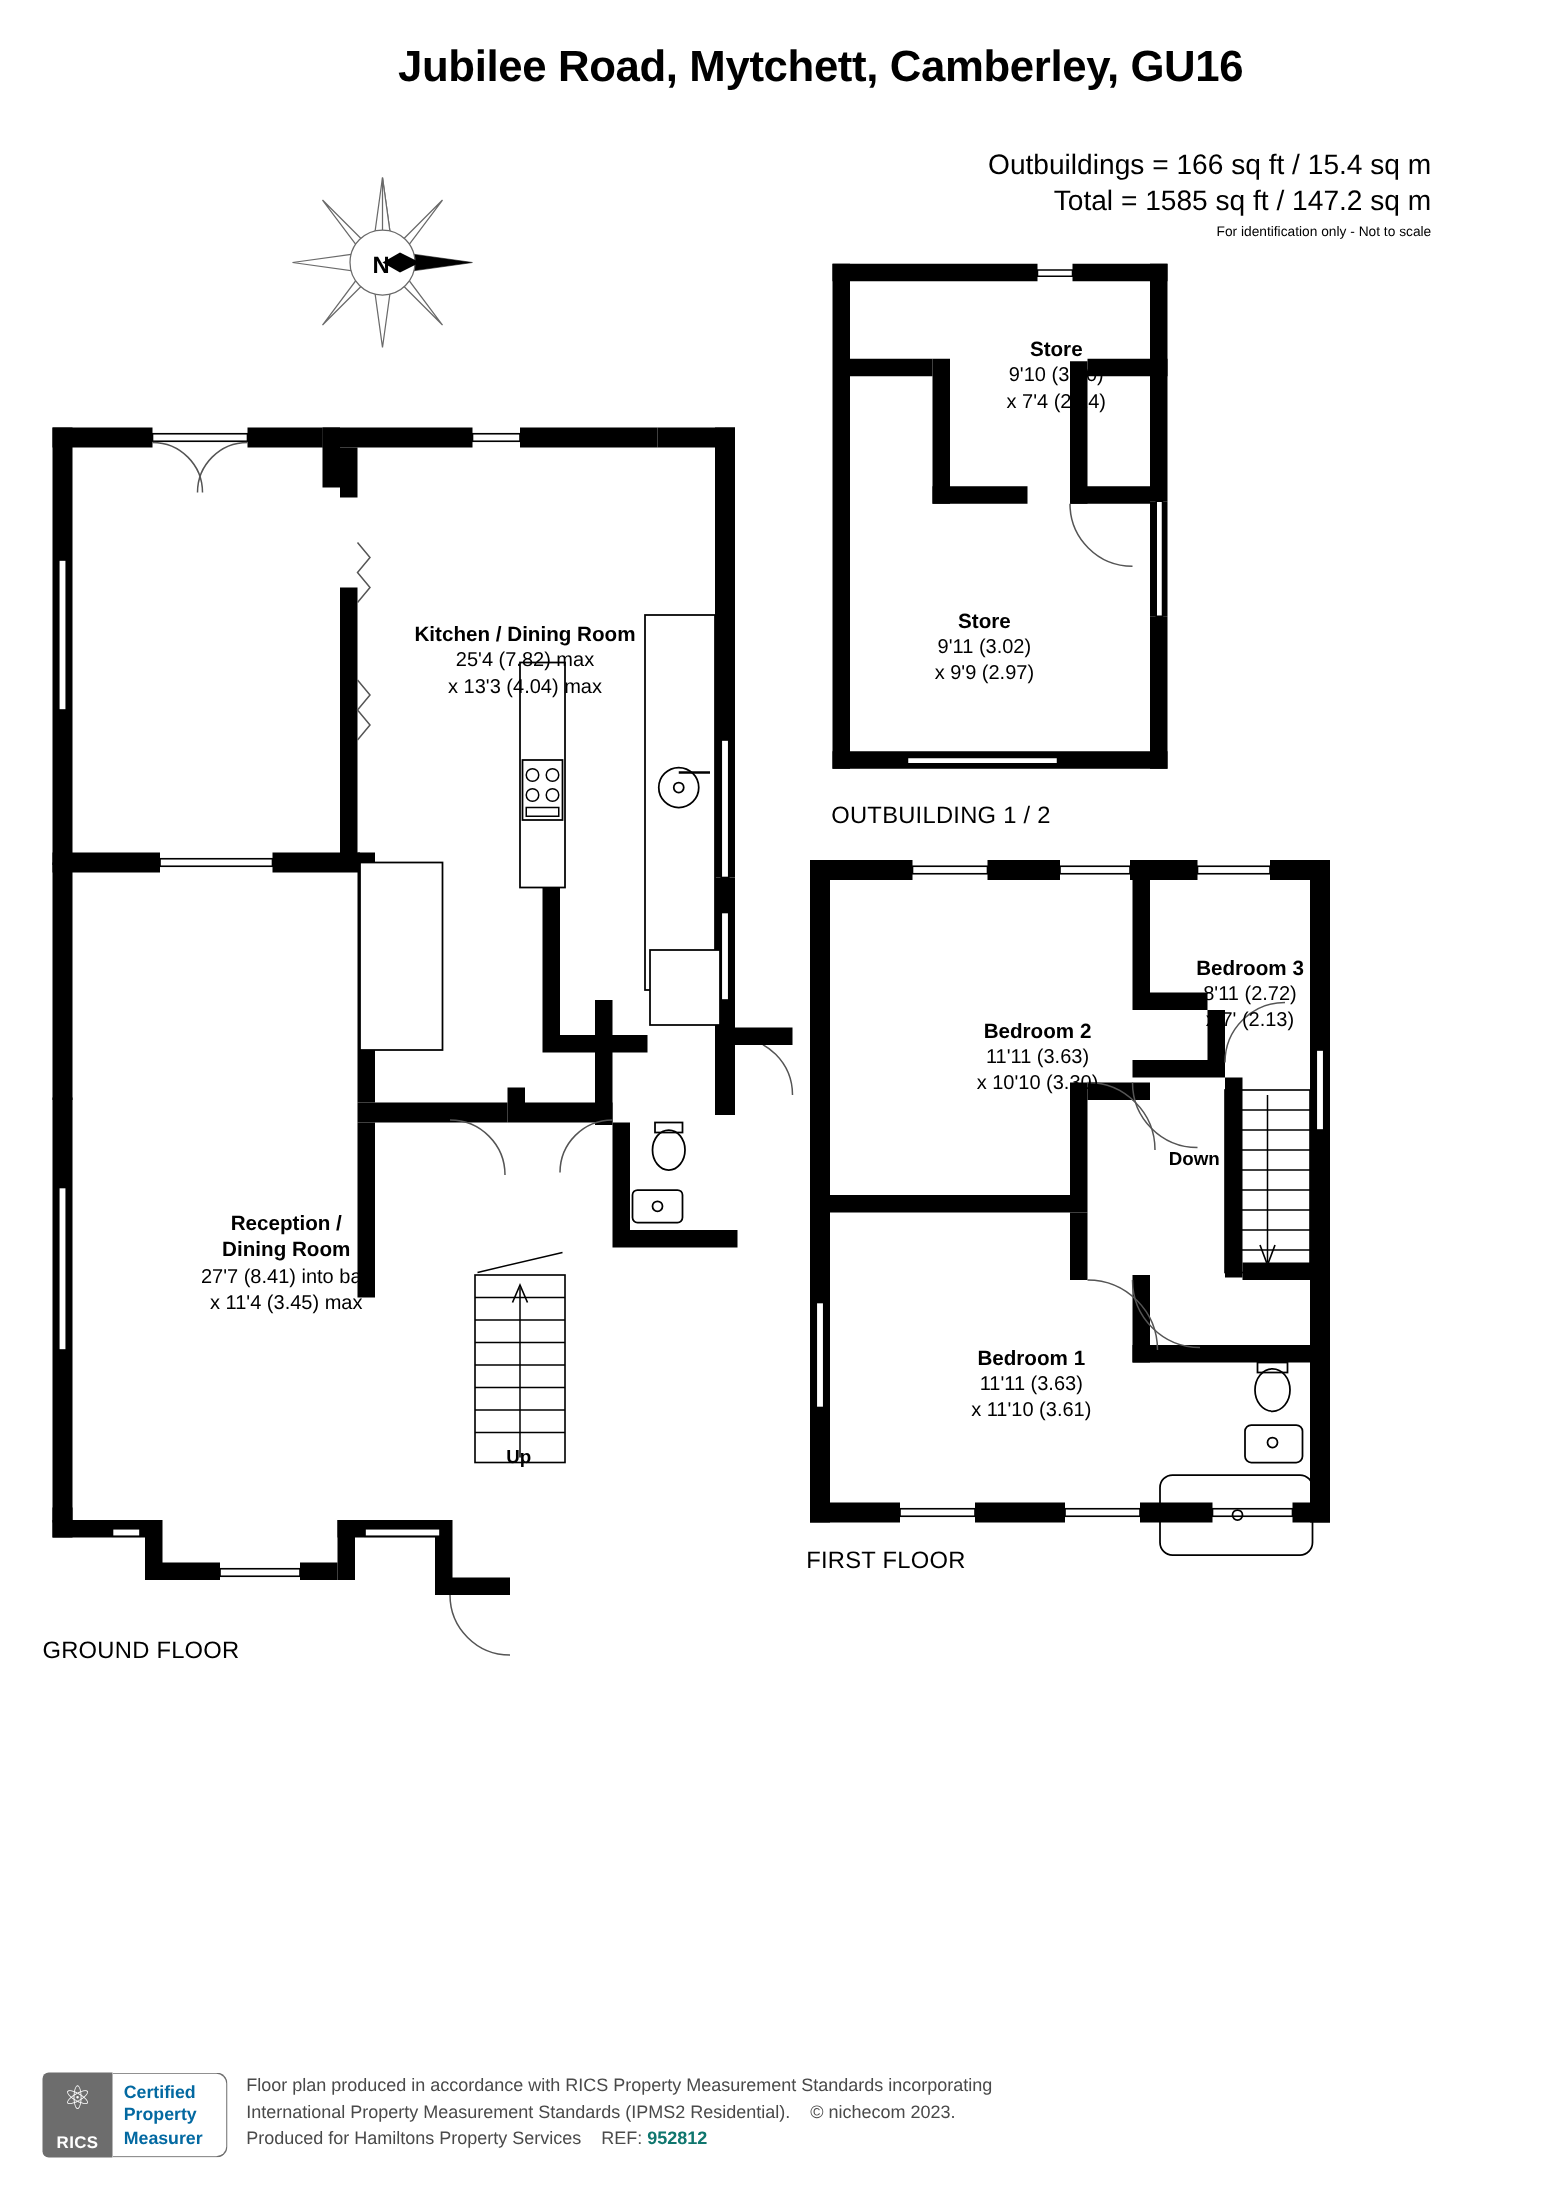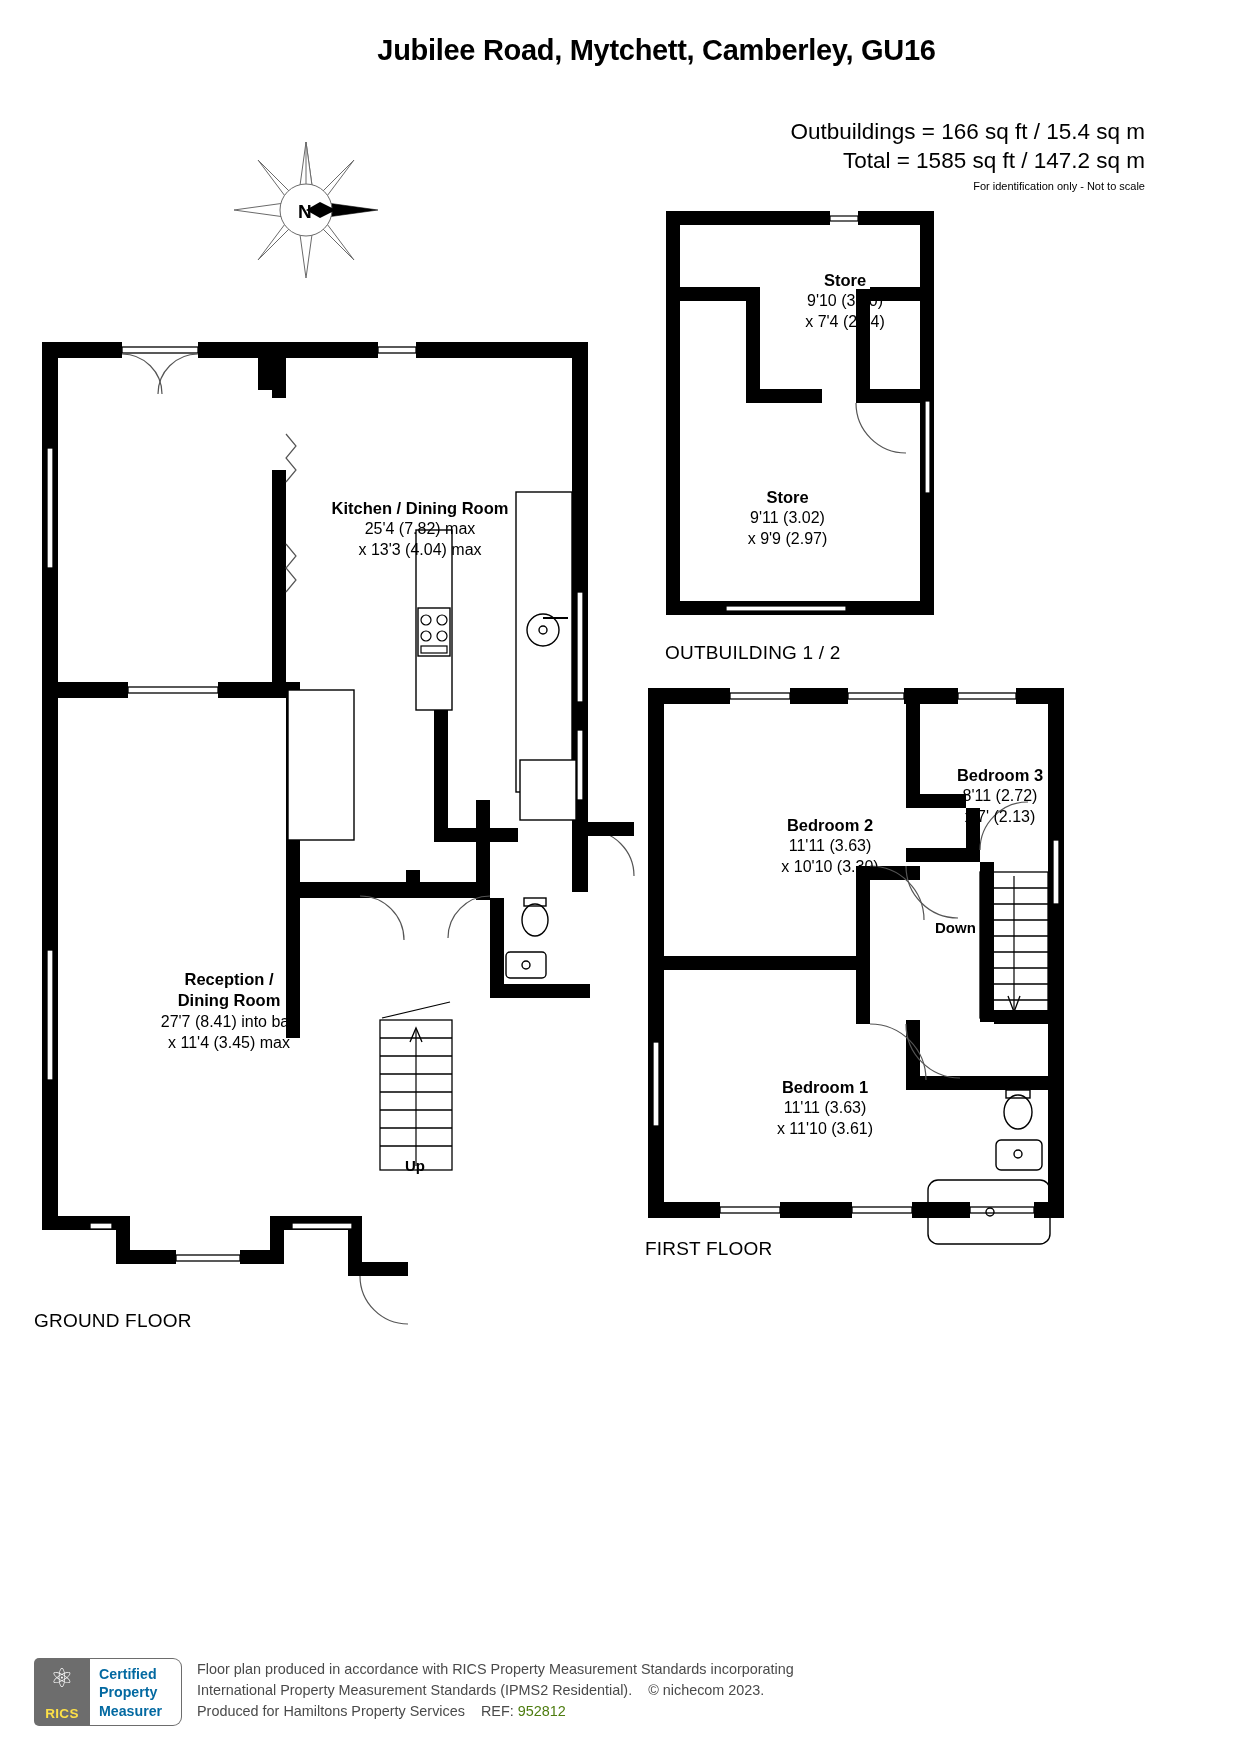--- a/index.html
+++ b/index.html
@@ -7,21 +7,21 @@
   body{
     width:1241px;height:1755px;position:relative;
     font-family:"Liberation Sans",sans-serif;
     color:#000;overflow:hidden;
   }
   .pg{position:absolute;inset:0;}
   .abs{position:absolute;}
   
   #title{
     left:0;right:0;top:34px;text-align:center;
-    font-size:29px;font-weight:bold;letter-spacing:-0.3px;
+    font-size:35px;font-weight:bold;letter-spacing:-0.3px;
     padding-left:72px;box-sizing:border-box;
   }
   .areaLine{
     right:96px;text-align:right;font-size:22.5px;font-weight:400;
     white-space:nowrap;
   }
   #area1{top:90px;}
   #area2{top:119px;}
   #area3{top:148px;}
   #ident{right:96px;top:180px;font-size:11px;text-align:left;white-space:nowrap;}
@@ -40,27 +40,27 @@
   
   svg{display:block;}
   
   #footer{left:34px;top:1655px;width:1100px;height:80px;}
   #rics{position:absolute;left:0;top:3px;width:120px;height:68px;}
   #ricsMark{position:absolute;left:0;top:0;width:56px;height:68px;background:#6d6d6d;
             border-radius:5px 0 0 5px;}
   #ricsMark .glyph{position:absolute;left:0;right:0;top:7px;text-align:center;
             font-size:26px;color:#fff;line-height:1;}
   #ricsMark .rtxt{position:absolute;left:0;right:0;bottom:5px;text-align:center;
-            font-size:13.5px;font-weight:bold;color:#fde047;letter-spacing:.3px;}
+            font-size:13.5px;font-weight:bold;color:#ffffff;letter-spacing:.3px;}
   #ricsBox{position:absolute;left:56px;top:0;width:92px;height:68px;
            border:1.6px solid #6d6d6d;border-left:none;border-radius:0 9px 9px 0;
            box-sizing:border-box;padding:6px 0 0 9px;}
   #ricsBox div{font-size:14.2px;font-weight:bold;color:#0369a1;line-height:1.30;}
   #disc{position:absolute;left:163px;top:4px;font-size:14.4px;color:#4a4a4a;line-height:1.45;}
-  #disc .ref{color:#4d7c0f;}
+  #disc .ref{color:#0f766e;font-weight:bold;}
   .nb{white-space:nowrap;}
 </style>
 </head>
 <body>
 
 <div class="pg">
 
   <div class="abs" id="title">Jubilee Road, Mytchett, Camberley, GU16</div>
   <div class="abs areaLine" id="area2">Outbuildings = 166 sq ft / 15.4 sq m</div>
   <div class="abs areaLine" id="area3">Total = 1585 sq ft / 147.2 sq m</div>

